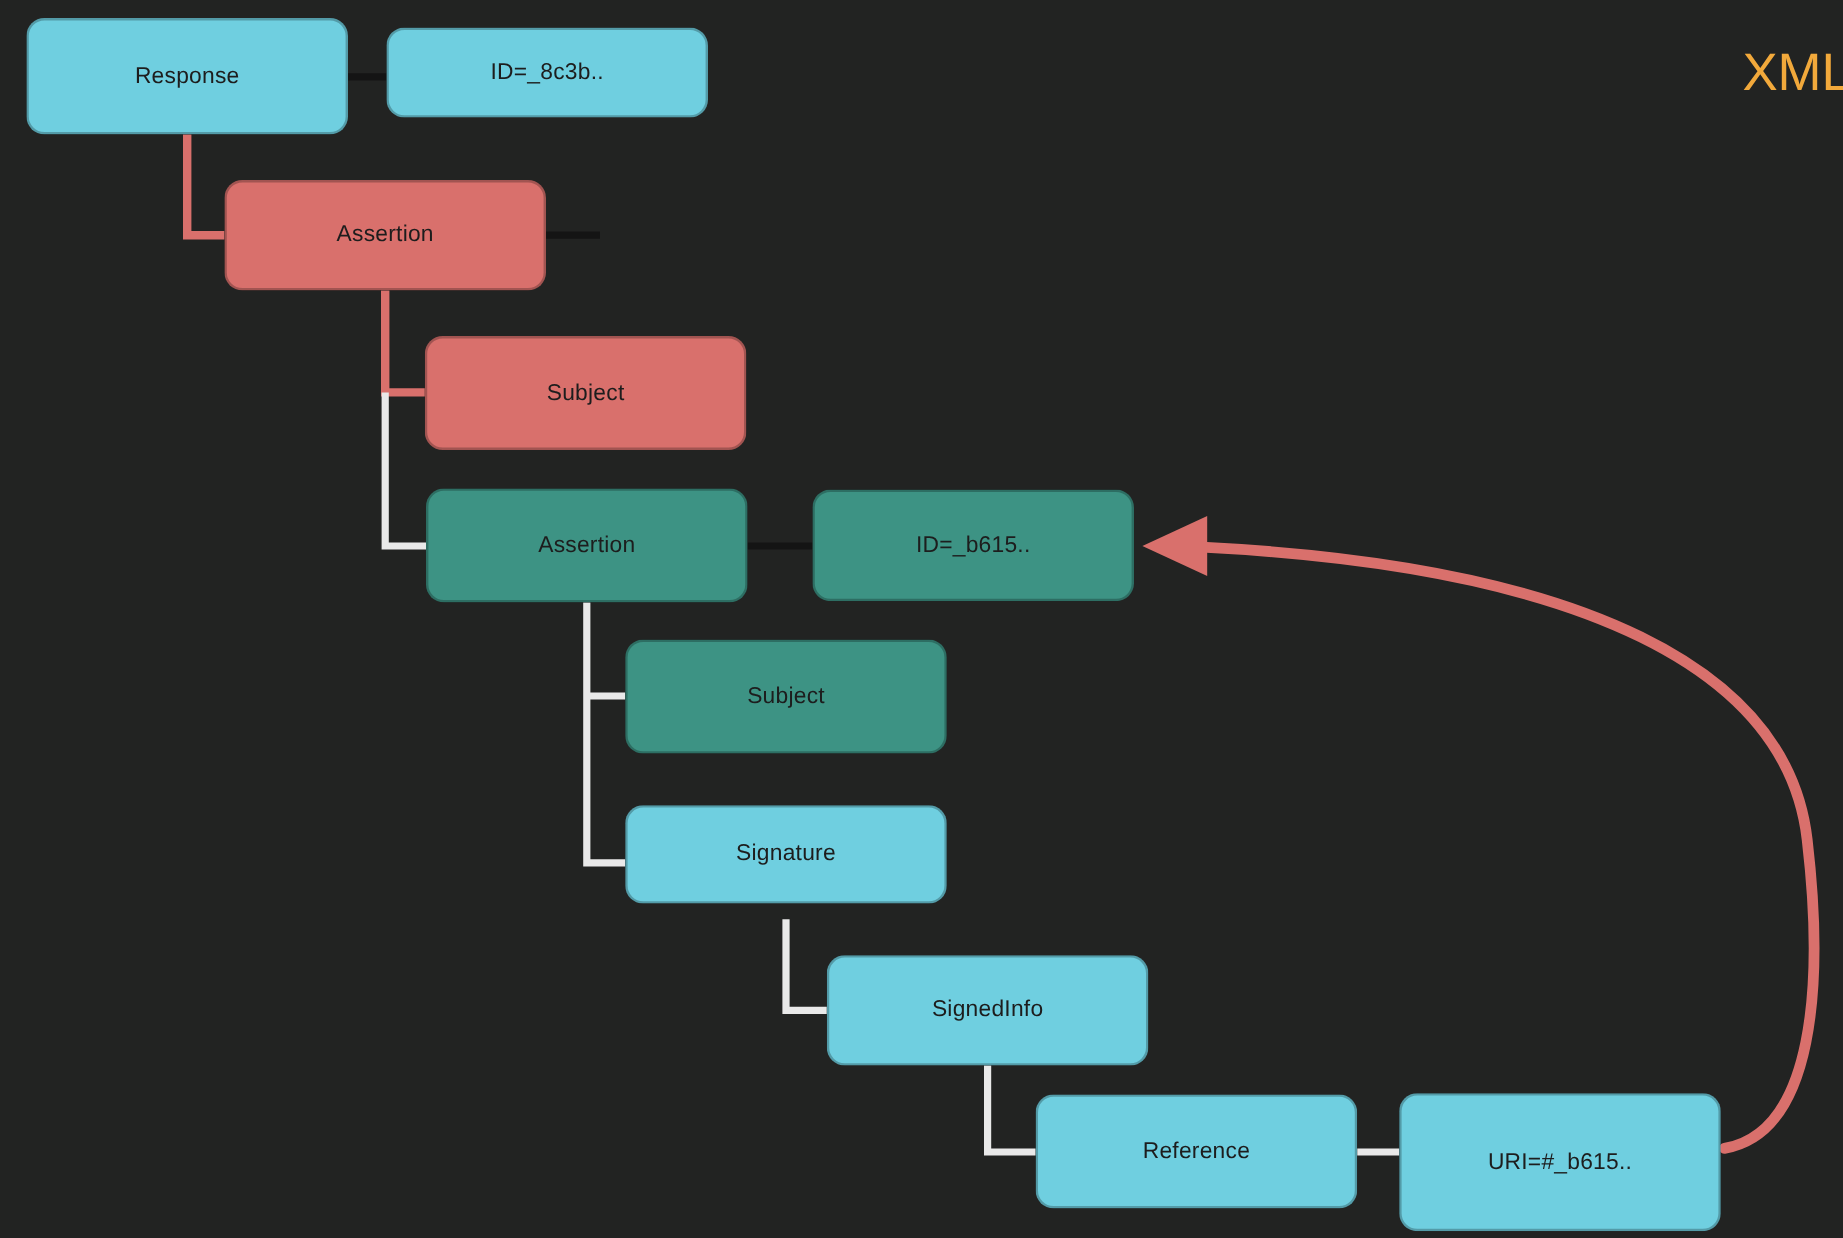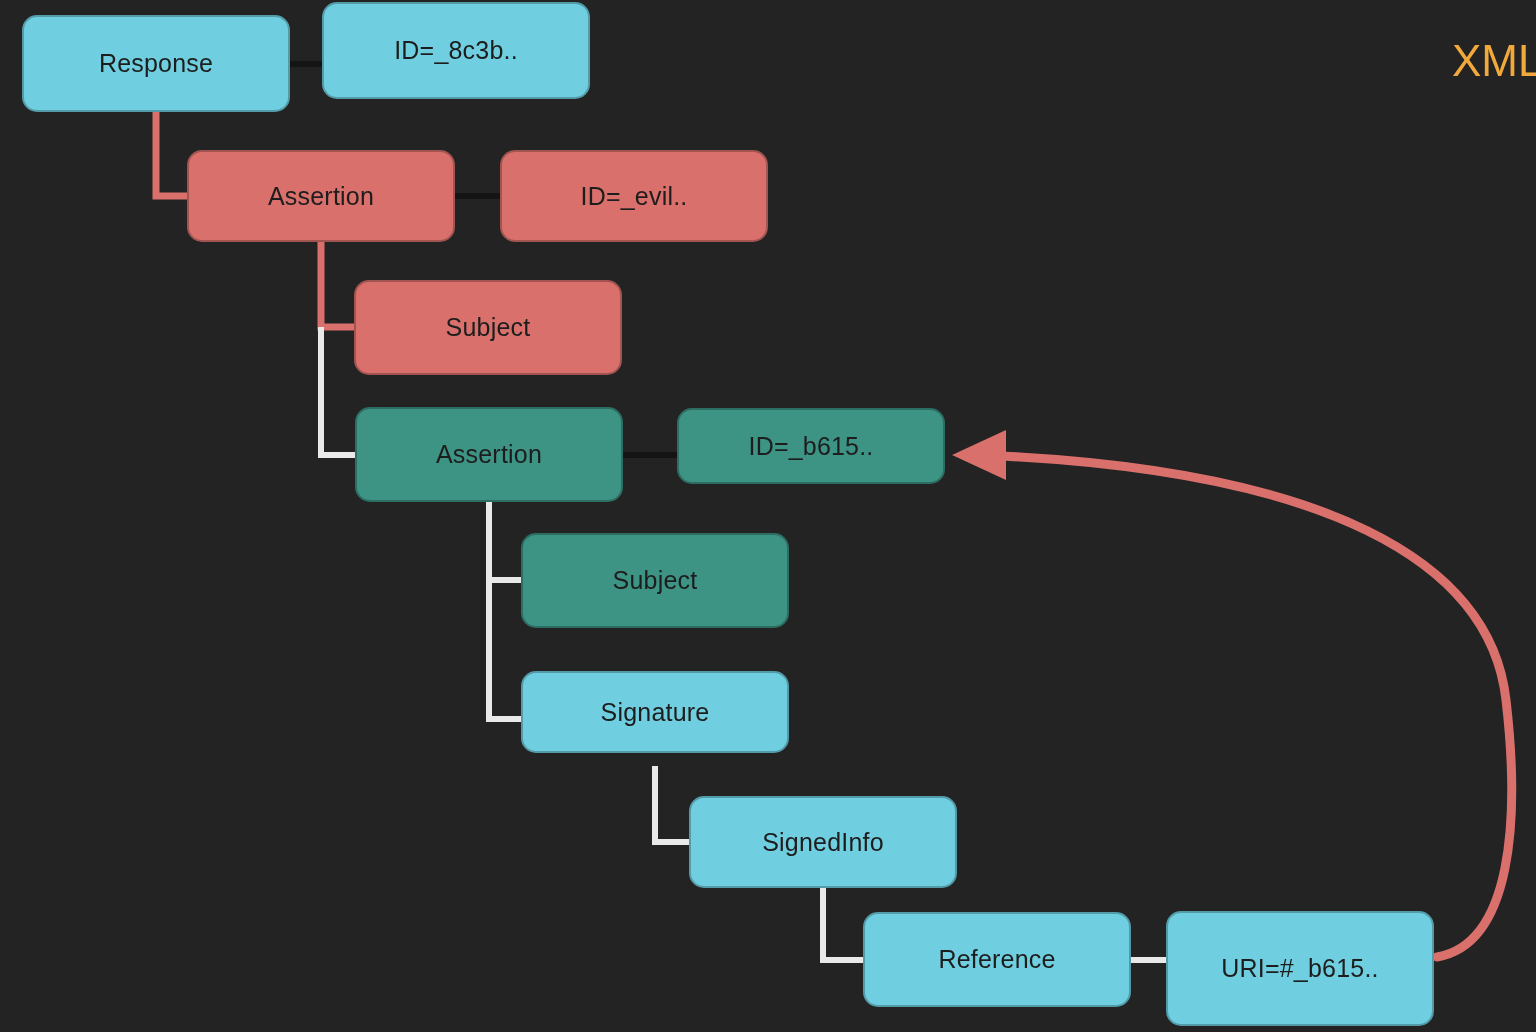--- a/index.html
+++ b/index.html
@@ -12,21 +12,21 @@
   }
   #wires{position:absolute;left:0;top:0;width:1536px;height:1032px;}
   .node{
     position:absolute;
     width:268px;
     display:flex;align-items:center;justify-content:center;
     border-radius:15px;
     border:2px solid rgba(0,0,0,0.25);
     box-sizing:border-box;
     color:#1d1d1d;
-    font-size:25px;
+    font-size:19px;
     letter-spacing:0.2px;
   }
   .node-cyan{background:#6fcfe0;}
   .node-red{background:#d9706c;}
   .node-teal{background:#3d9384;}
   .diagram-title{
     position:absolute;
     color:#f2a93b;
     font-size:44px;
     white-space:nowrap;
@@ -52,31 +52,30 @@
     <path d="M489 502 V719 H521 M489 580 H521" stroke="#e9e9e9" stroke-width="6" fill="none"></path>
     <path d="M655 766 V842 H689" stroke="#e9e9e9" stroke-width="6" fill="none"></path>
     <path d="M823 888 V960 H863" stroke="#e9e9e9" stroke-width="6" fill="none"></path>
 
     <path d="M1437 957 C1512 944 1520 820 1506 700 C1490 558 1320 472 1002 456" stroke="#d9706c" stroke-width="9" fill="none" stroke-linecap="round"></path>
     <polygon points="952,455 1006,430 1006,480" fill="#d9706c"></polygon>
   </svg>
 
   <div class="node node-cyan" style="left:22px;top:15px;height:97px">Response</div>
 
-  <div class="node node-cyan" style="left:322px;top:2px;height:97px">ID=_8c3b..</div>
+  <div class="node node-cyan" style="left:322px;top:23px;height:75px">ID=_8c3b..</div>
 
   <div class="node node-red" style="left:187px;top:150px;height:92px">Assertion</div>
 
-  <div class="node node-red" style="left:500px;top:150px;height:92px">ID=_evil..</div>
 
   <div class="node node-red" style="left:354px;top:280px;height:95px">Subject</div>
 
   <div class="node node-teal" style="left:355px;top:407px;height:95px">Assertion</div>
 
-  <div class="node node-teal" style="left:677px;top:408px;height:76px">ID=_b615..</div>
+  <div class="node node-teal" style="left:677px;top:408px;height:93px">ID=_b615..</div>
 
   <div class="node node-teal" style="left:521px;top:533px;height:95px">Subject</div>
 
   <div class="node node-cyan" style="left:521px;top:671px;height:82px">Signature</div>
 
   <div class="node node-cyan" style="left:863px;top:912px;height:95px">Reference</div>
 
   <div class="node node-cyan" style="left:689px;top:796px;height:92px">SignedInfo</div>
 
   <div class="node node-cyan" style="left:1166px;top:911px;height:115px">URI=#_b615..</div>

